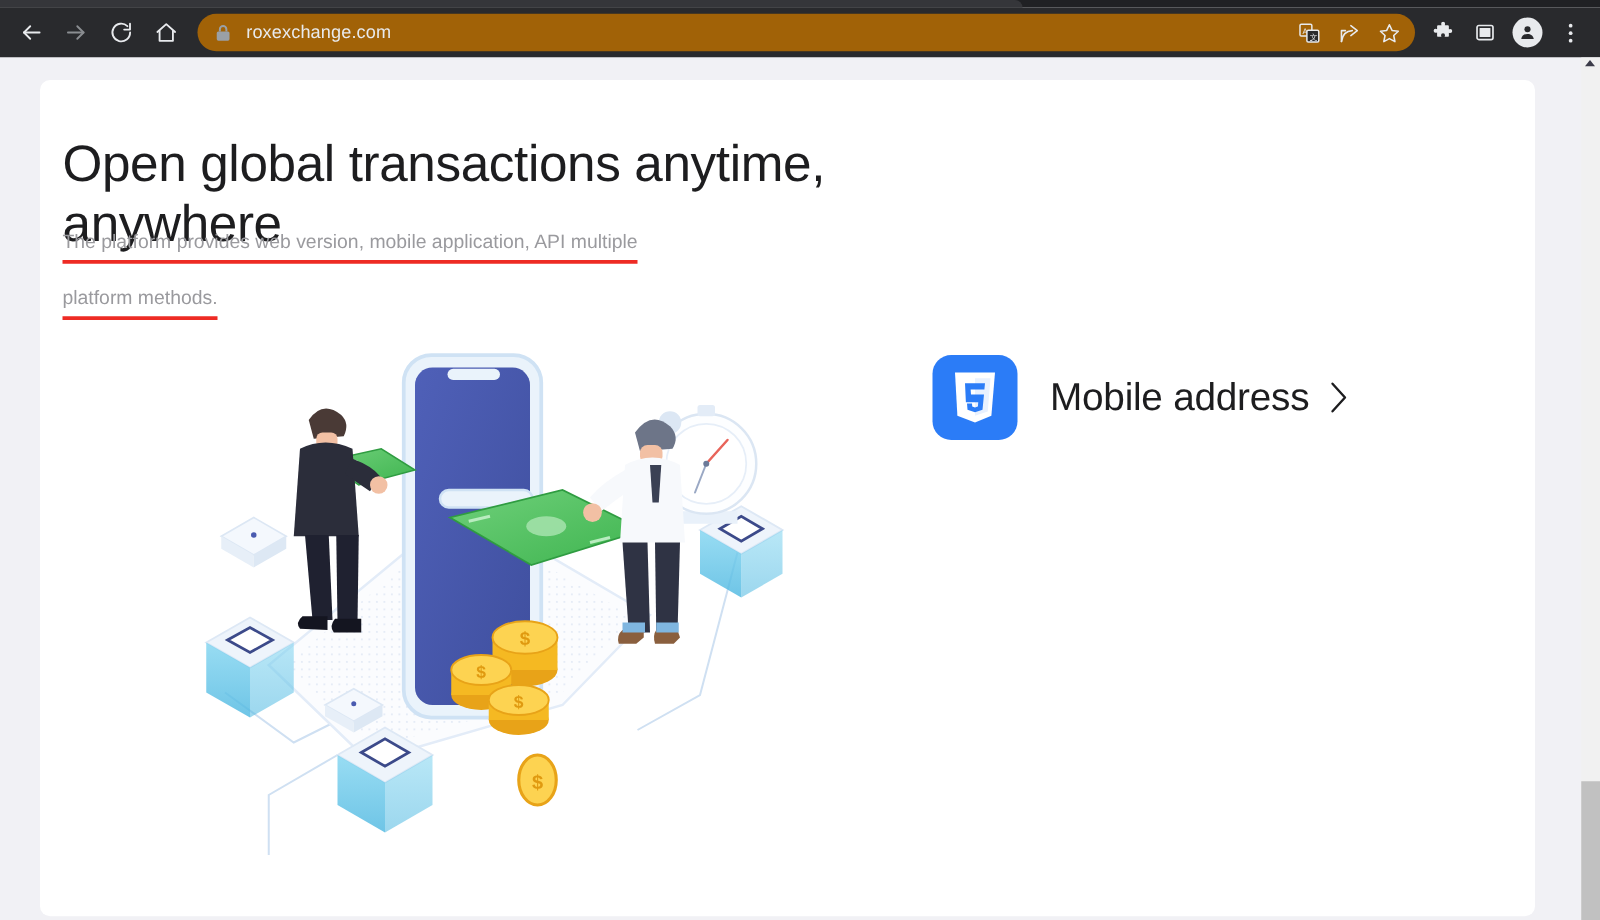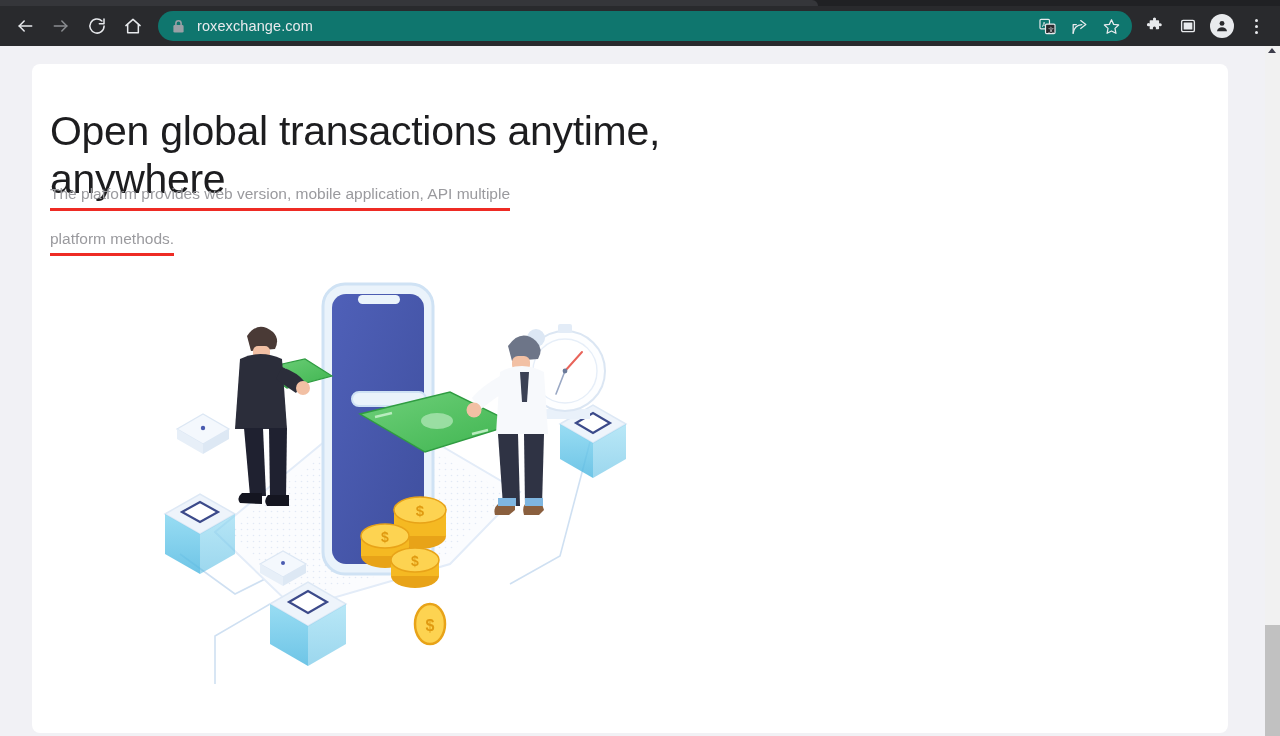--- a/index.html
+++ b/index.html
@@ -50,21 +50,21 @@
     align-items: center;
     justify-content: center;
     border-radius: 17px;
     flex: none;
   }
   .nav-btn svg { display: block; }
 
   .omnibox {
     flex: 1;
     height: 30px;
-    background: #0f766e;
+    background: #a16207;
     border-radius: 15px;
     display: flex;
     align-items: center;
     margin-left: 6px;
     margin-right: 6px;
     padding-left: 14px;
     box-sizing: border-box;
     min-width: 0;
     justify-content: center;
   }
@@ -485,20 +485,35 @@
             <ellipse cx="310" cy="360" rx="15" ry="20" fill="#fdd351" stroke="#e8a318" stroke-width="2.5"></ellipse>
             <text x="310" y="367" text-anchor="middle" font-family="Liberation Sans, sans-serif" font-size="16" font-weight="bold" fill="#e09a10">$</text>
           </g>
         </svg>
       </div>
 
       <div class="dl-list">
 
 
 
+        <div class="dl-row">
+          <span class="dl-icon">
+            <svg width="38" height="44" viewBox="0 0 38 44">
+              <path d="M3 2 h32 l-2.9 34.5 L19 42 4.9 36.5 Z" fill="#ffffff"></path>
+              <path d="M19 6.5 h12.4 l-2.2 26.6 L19 36.6 Z" fill="#e9f1fe"></path>
+              <path d="M11 10.5 h16 l-.5 5 h-11 l.3 4h10.4l-1.2 12.3-6 1.9-6-1.9-.4-5h4l.2 2.4 2.2.7 2.3-.7.3-3.4H11.7z" fill="#2b7cf7"></path>
+            </svg>
+          </span>
+          <span class="dl-label">Mobile address</span>
+          <span class="dl-chev">
+            <svg width="20" height="30" viewBox="0 0 20 30" fill="none" stroke="#1d1d1f" stroke-width="1.9" stroke-linecap="round" stroke-linejoin="round">
+              <polyline points="5,4 15,15 5,26"></polyline>
+            </svg>
+          </span>
+        </div>
 
       </div>
     </div>
   </div>
 
   <div class="scrollbar">
     <span class="scroll-arrow"></span>
     <div class="scroll-thumb"></div>
   </div>
 

